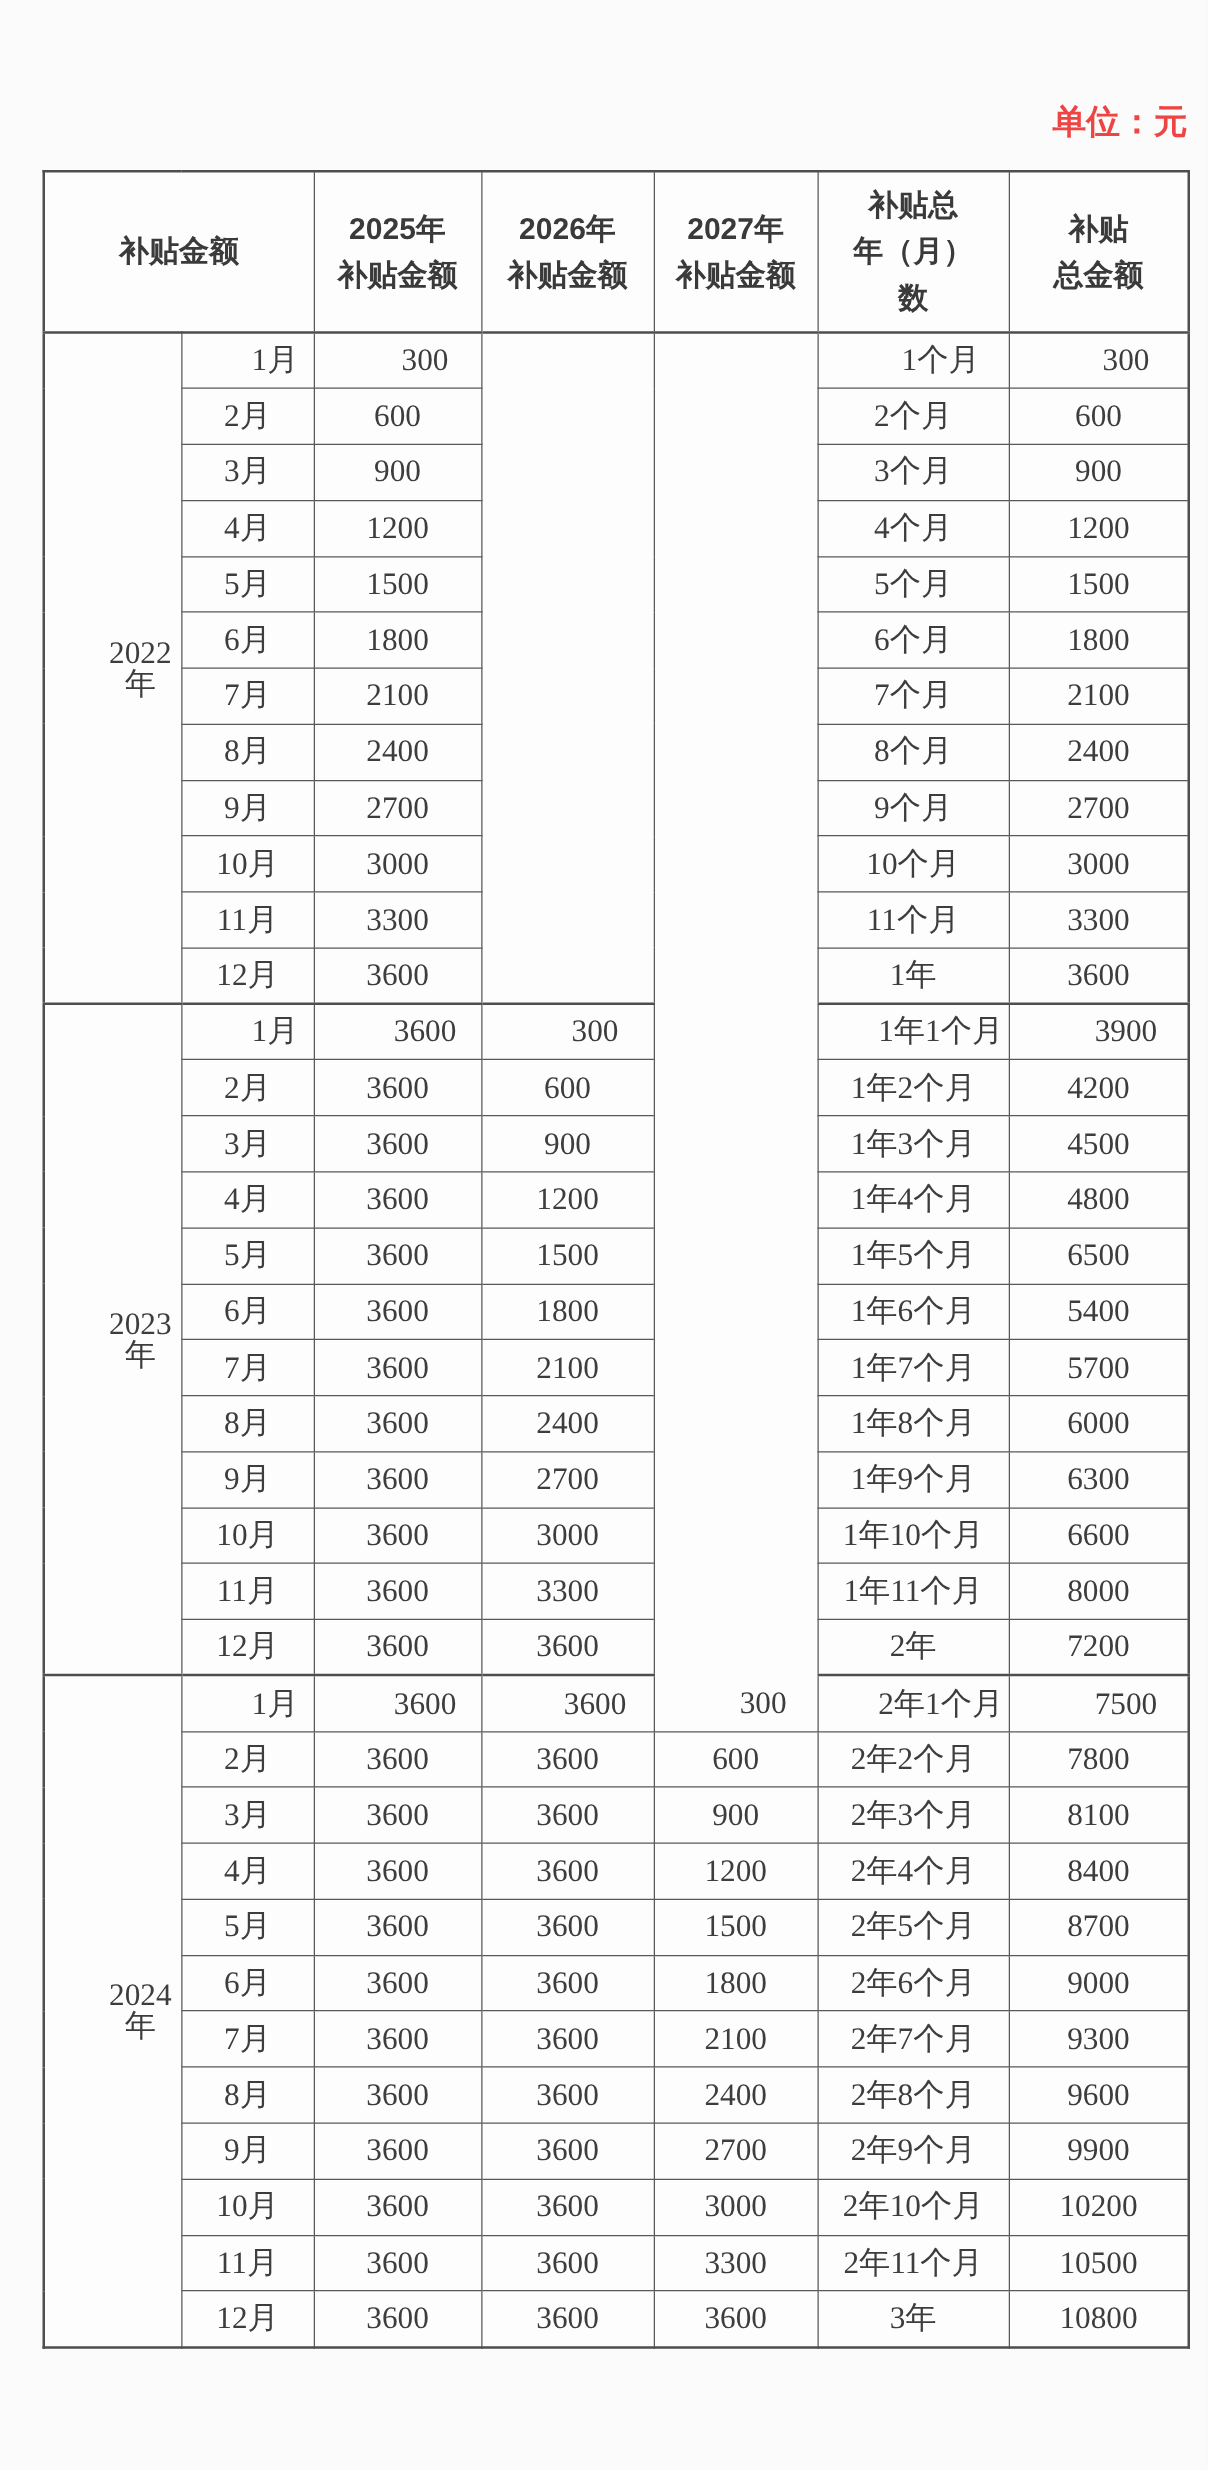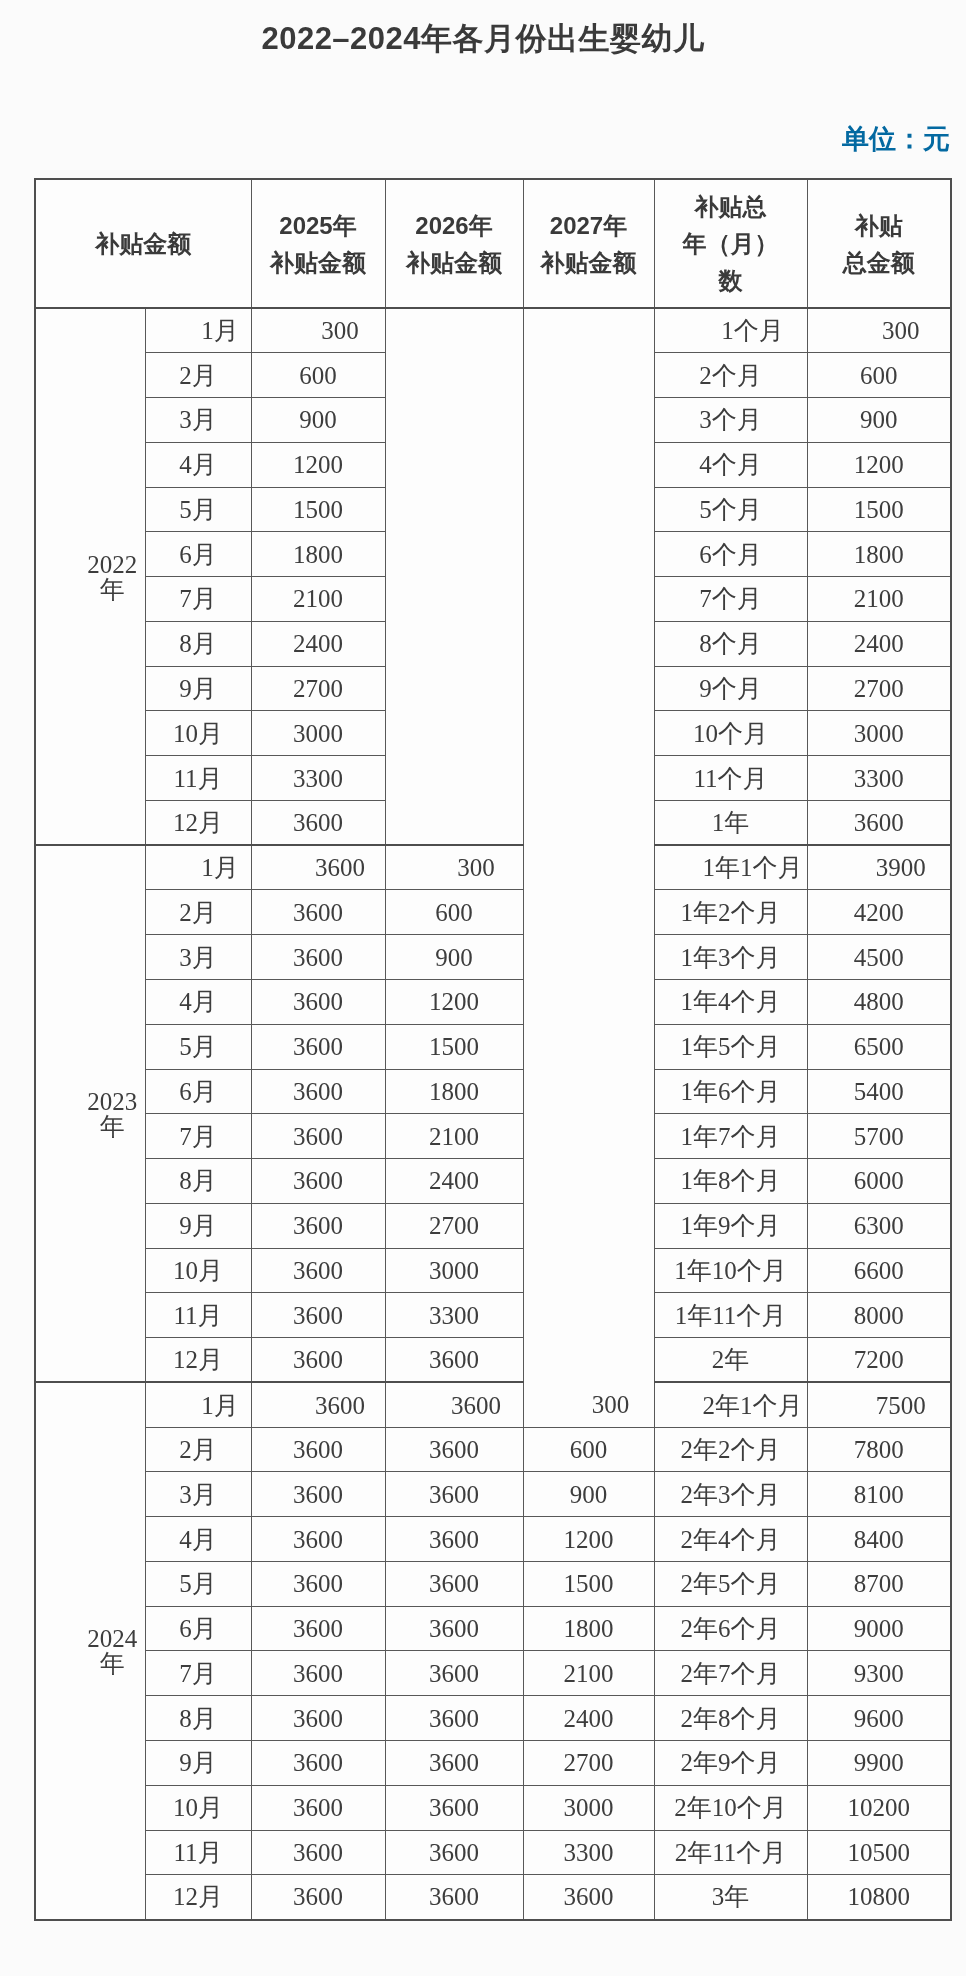--- a/index.html
+++ b/index.html
@@ -24,21 +24,21 @@
   }
   .title-line { display: block; }
   .unit-row {
     width: 916px;
     margin: 60px 0 0 34px;
     text-align: right;
     font-family: "Liberation Sans", "DejaVu Sans", sans-serif;
     font-weight: 600;
     font-size: 27px;
     line-height: 38px;
-    color: #0369a1;
+    color: #ef4444;
   }
   table.subsidy {
     border-collapse: collapse;
     table-layout: fixed;
     width: 916px;
     margin: 20px 0 0 34px;
     border: 2px solid #4e4e4e;
     background: #fdfdfd;
   }
   th, td {
@@ -64,21 +64,20 @@
     color: #3d3d3d;
   }
   tr.block-start td { border-top: 2px solid #4e4e4e; padding-left: 44px; }
   td.no-bottom-border { border-bottom: hidden; }
   td.no-top-border { border-top: hidden; }
 </style>
 </head>
 <body>
 
 <div class="title">
-  <span class="title-line">2022–2024年各月份出生婴幼儿</span>
 </div>
 
 <div class="unit-row">单位：元</div>
 
 <table class="subsidy">
   <colgroup>
     <col style="width:110px">
     <col style="width:106px">
     <col style="width:134px">
     <col style="width:138px">

